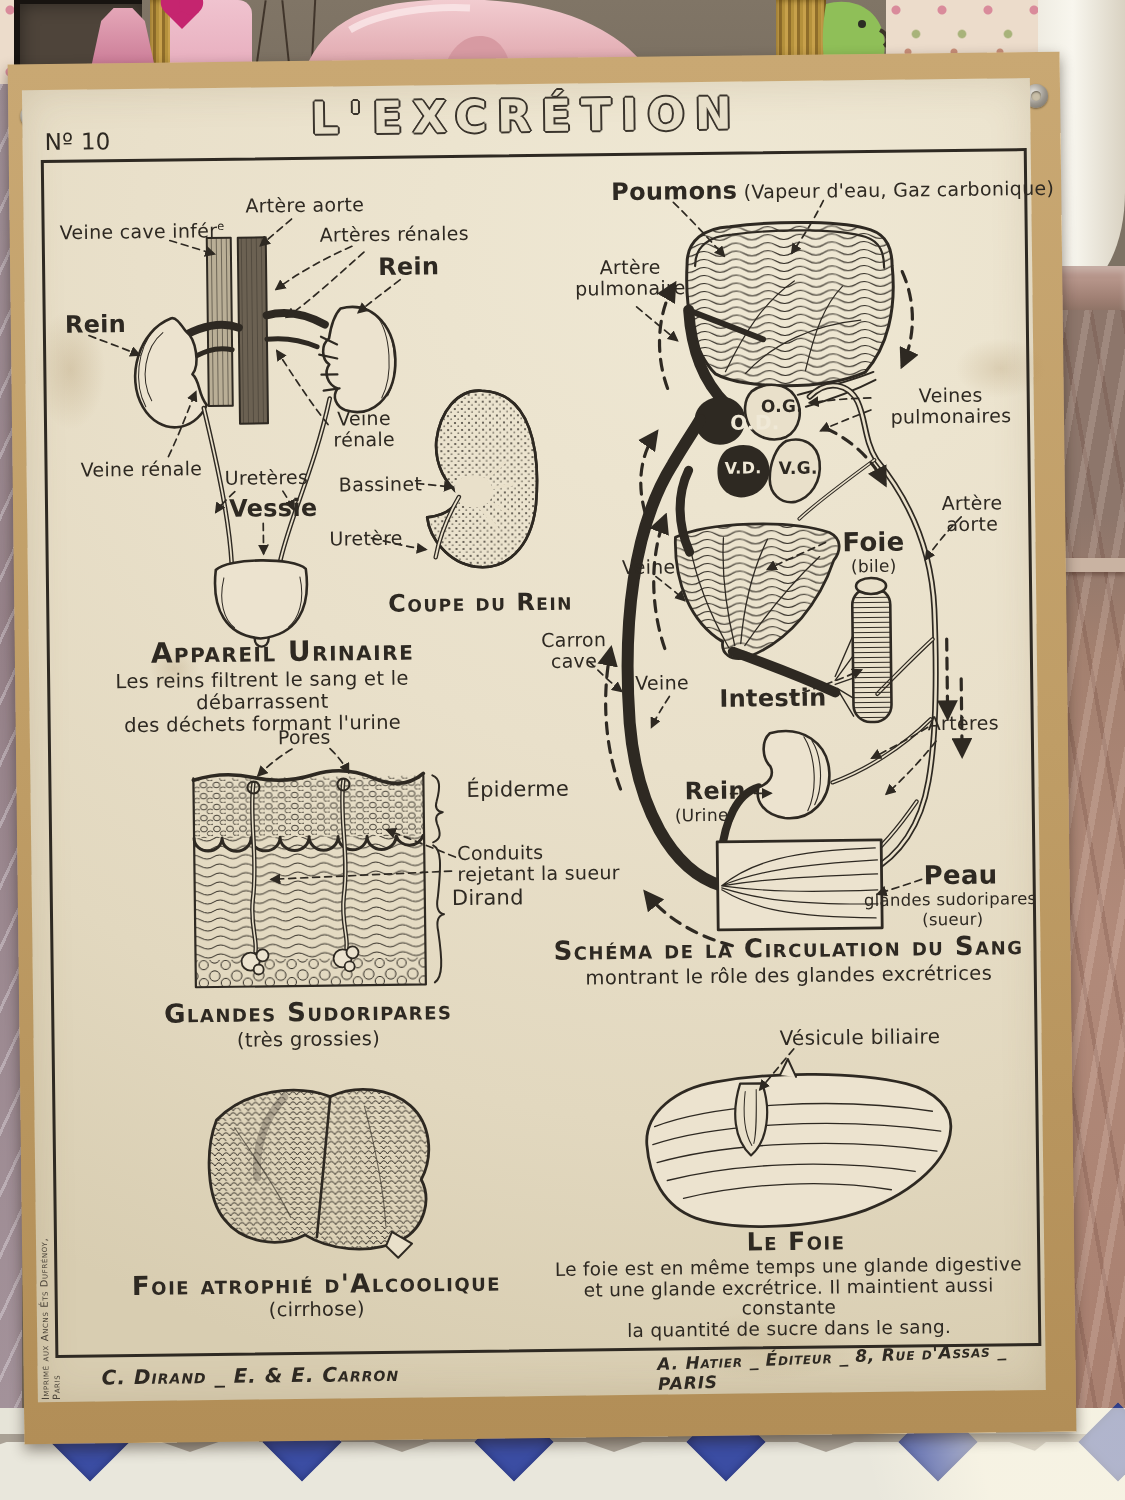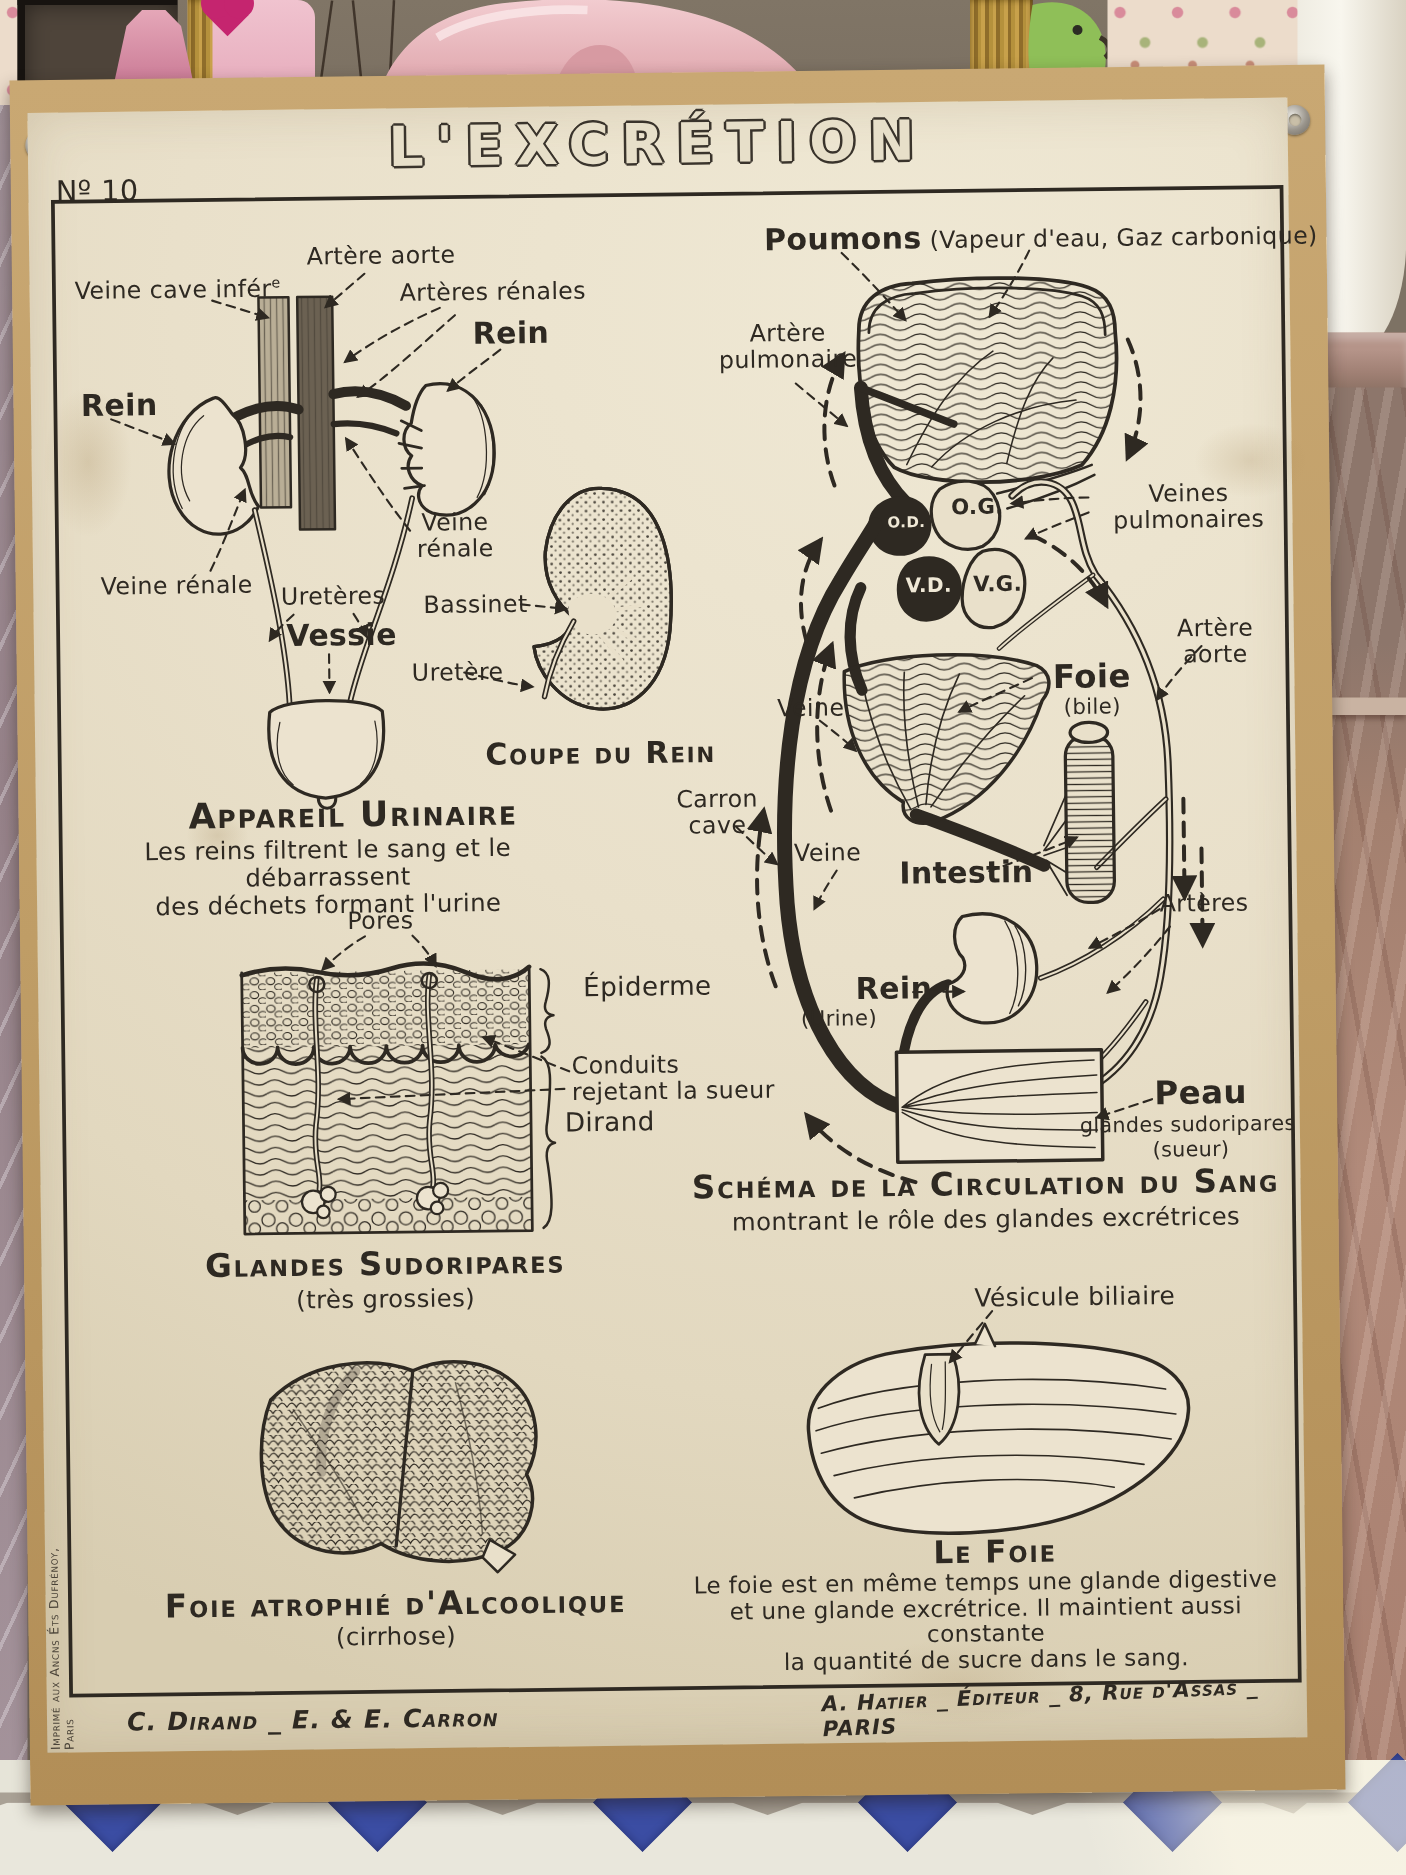--- a/index.html
+++ b/index.html
@@ -156,21 +156,21 @@
     <div class="grommet" style="left:1016px;top:32px"></div>
 
     <div class="paper">
 
       <div class="stain" style="left:10px;top:220px;width:70px;height:120px;background:radial-gradient(closest-side,rgba(150,118,66,.22),transparent)"></div>
       <div class="stain" style="left:930px;top:260px;width:90px;height:60px;background:radial-gradient(closest-side,rgba(150,118,66,.20),transparent)"></div>
       <div class="stain" style="left:640px;top:1230px;width:180px;height:70px;background:radial-gradient(closest-side,rgba(150,118,66,.14),transparent)"></div>
       <div class="stain" style="left:120px;top:560px;width:50px;height:40px;background:radial-gradient(closest-side,rgba(140,110,60,.18),transparent)"></div>
 
       <div class="title">L'EXCRÉTION</div>
-      <div class="lbl" style="left:22px;top:52px;font-size:23px">Nº 10</div>
+      <div class="lbl" style="left:22px;top:40px;font-size:23px">Nº 10</div>
       <div class="border-rect"></div>
 
       <svg class="art" viewBox="0 0 1008 1312" preserveAspectRatio="none">
         <defs>
           <marker id="ah" viewBox="0 0 10 10" refX="8" refY="5" markerWidth="6.5" markerHeight="6.5" orient="auto-start-reverse">
             <path d="M0,0 L10,5 L0,10 z" fill="#2e2922"></path>
           </marker>
           <pattern id="dots" width="7" height="7" patternUnits="userSpaceOnUse">
             <circle cx="2" cy="2" r="1.1" fill="#2e2922" opacity=".85"></circle>
             <circle cx="5.2" cy="5.2" r=".9" fill="#2e2922" opacity=".6"></circle>
@@ -412,29 +412,29 @@
       <div class="lbl c" style="left:796px;top:448px;width:100px">
           <div class="b" style="font-size:26px">Foie</div>
           <div style="font-size:17px">(bile)</div>
         </div>
       <div class="lbl" style="left:594px;top:474px">Veine</div>
       <div class="lbl c" style="left:500px;top:546px;width:90px">Carron cave</div>
       <div class="lbl" style="left:606px;top:590px">Veine</div>
       <div class="lbl b" style="left:690px;top:604px;font-size:24px">Intestin</div>
       <div class="lbl" style="left:898px;top:634px">Artères</div>
       <div class="lbl b" style="left:654px;top:696px;font-size:24px">Rein</div>
-      <div class="lbl" style="left:610px;top:724px;font-size:17px">(Urine)</div>
+      <div class="lbl" style="left:644px;top:724px;font-size:17px">(Urine)</div>
       <div class="lbl b" style="left:892px;top:782px;font-size:26px">Peau</div>
       <div class="lbl" style="left:832px;top:812px;font-size:16.5px">glandes sudoripares</div>
       <div class="lbl" style="left:890px;top:832px;font-size:16.5px">(sueur)</div>
       <div class="hd c" style="left:506px;top:852px;width:500px;font-size:26px;position:absolute;text-align:center">Schéma de la Circulation du Sang</div>
       <div class="lbl c" style="left:506px;top:884px;width:500px;font-size:19.5px">montrant le rôle des glandes excrétrices</div>
 
       <div class="lbl b" style="left:735px;top:316px;font-size:17px">O.G.</div>
-      <div class="lbl b wt" style="left:684px;top:330px;font-size:12px">O.D.</div>
+      <div class="lbl b wt" style="left:704px;top:330px;font-size:20px">O.D.</div>
       <div class="lbl b" style="left:752px;top:378px;font-size:17px">V.G.</div>
       <div class="lbl b wt" style="left:698px;top:378px;font-size:16px">V.D.</div>
 
       <div class="lbl" style="left:248px;top:640px">Pores</div>
       <div class="lbl" style="left:436px;top:694px;font-size:21px">Épiderme</div>
       <div class="lbl" style="left:426px;top:758px">
           <div>Conduits</div>
           <div>rejetant la sueur</div>
         </div>
       <div class="lbl" style="left:420px;top:802px;font-size:21px">Dirand</div>

